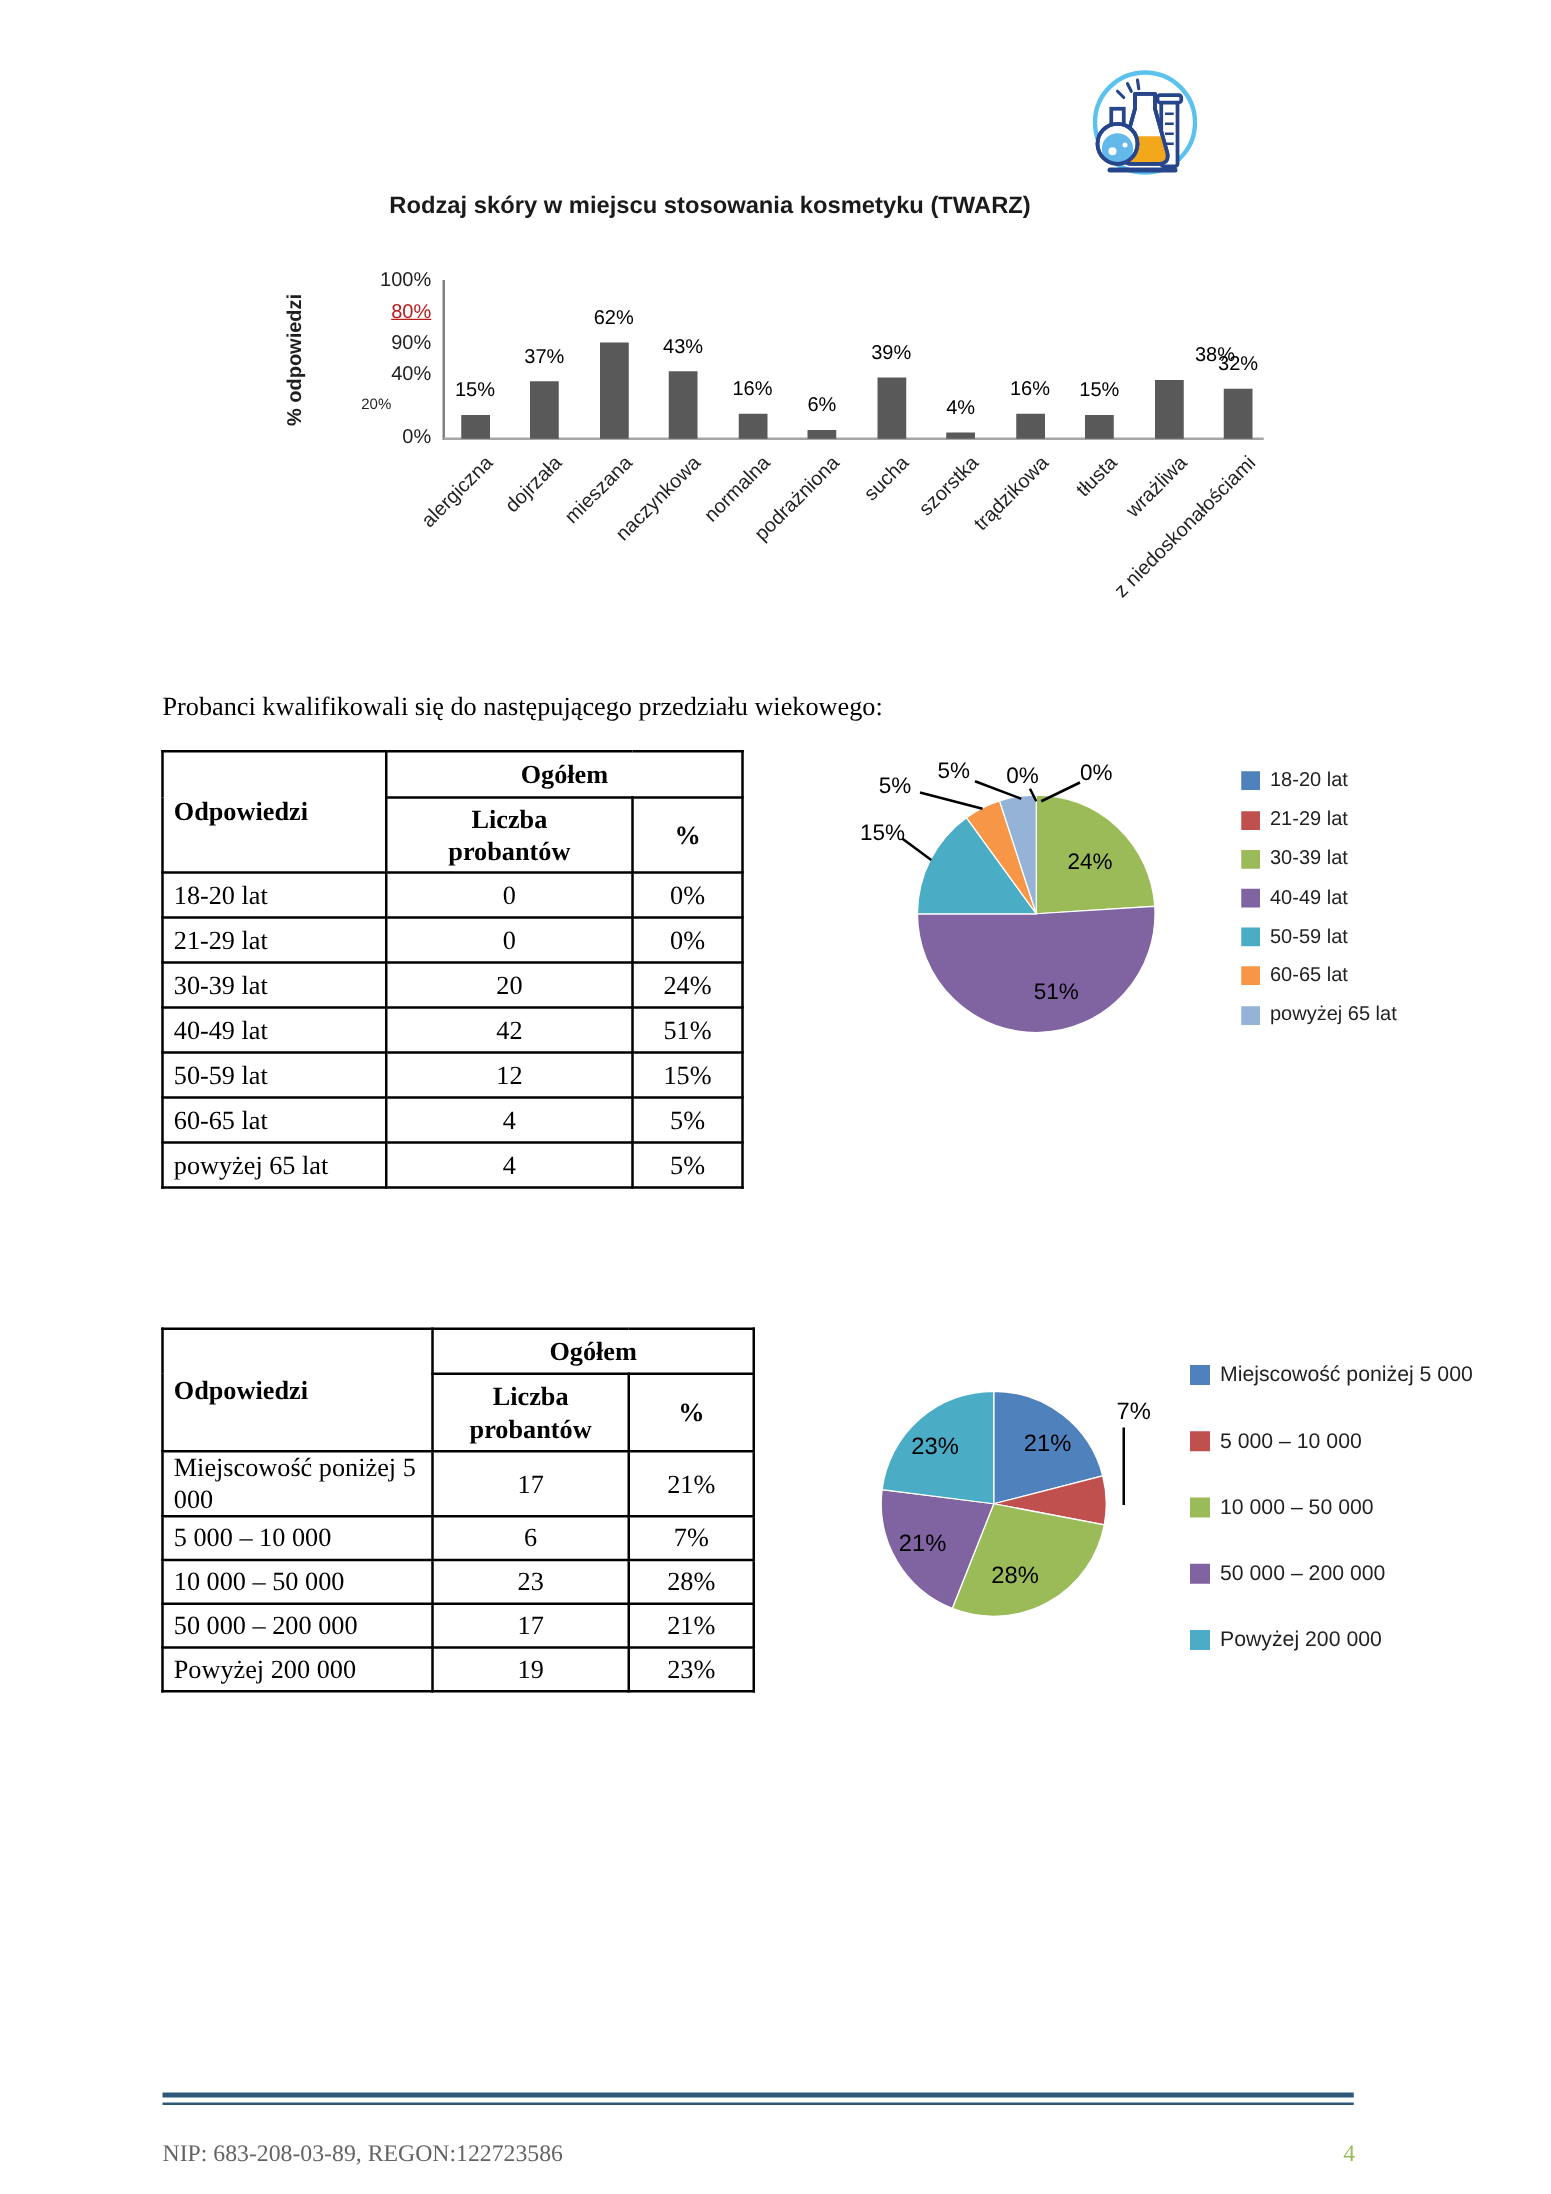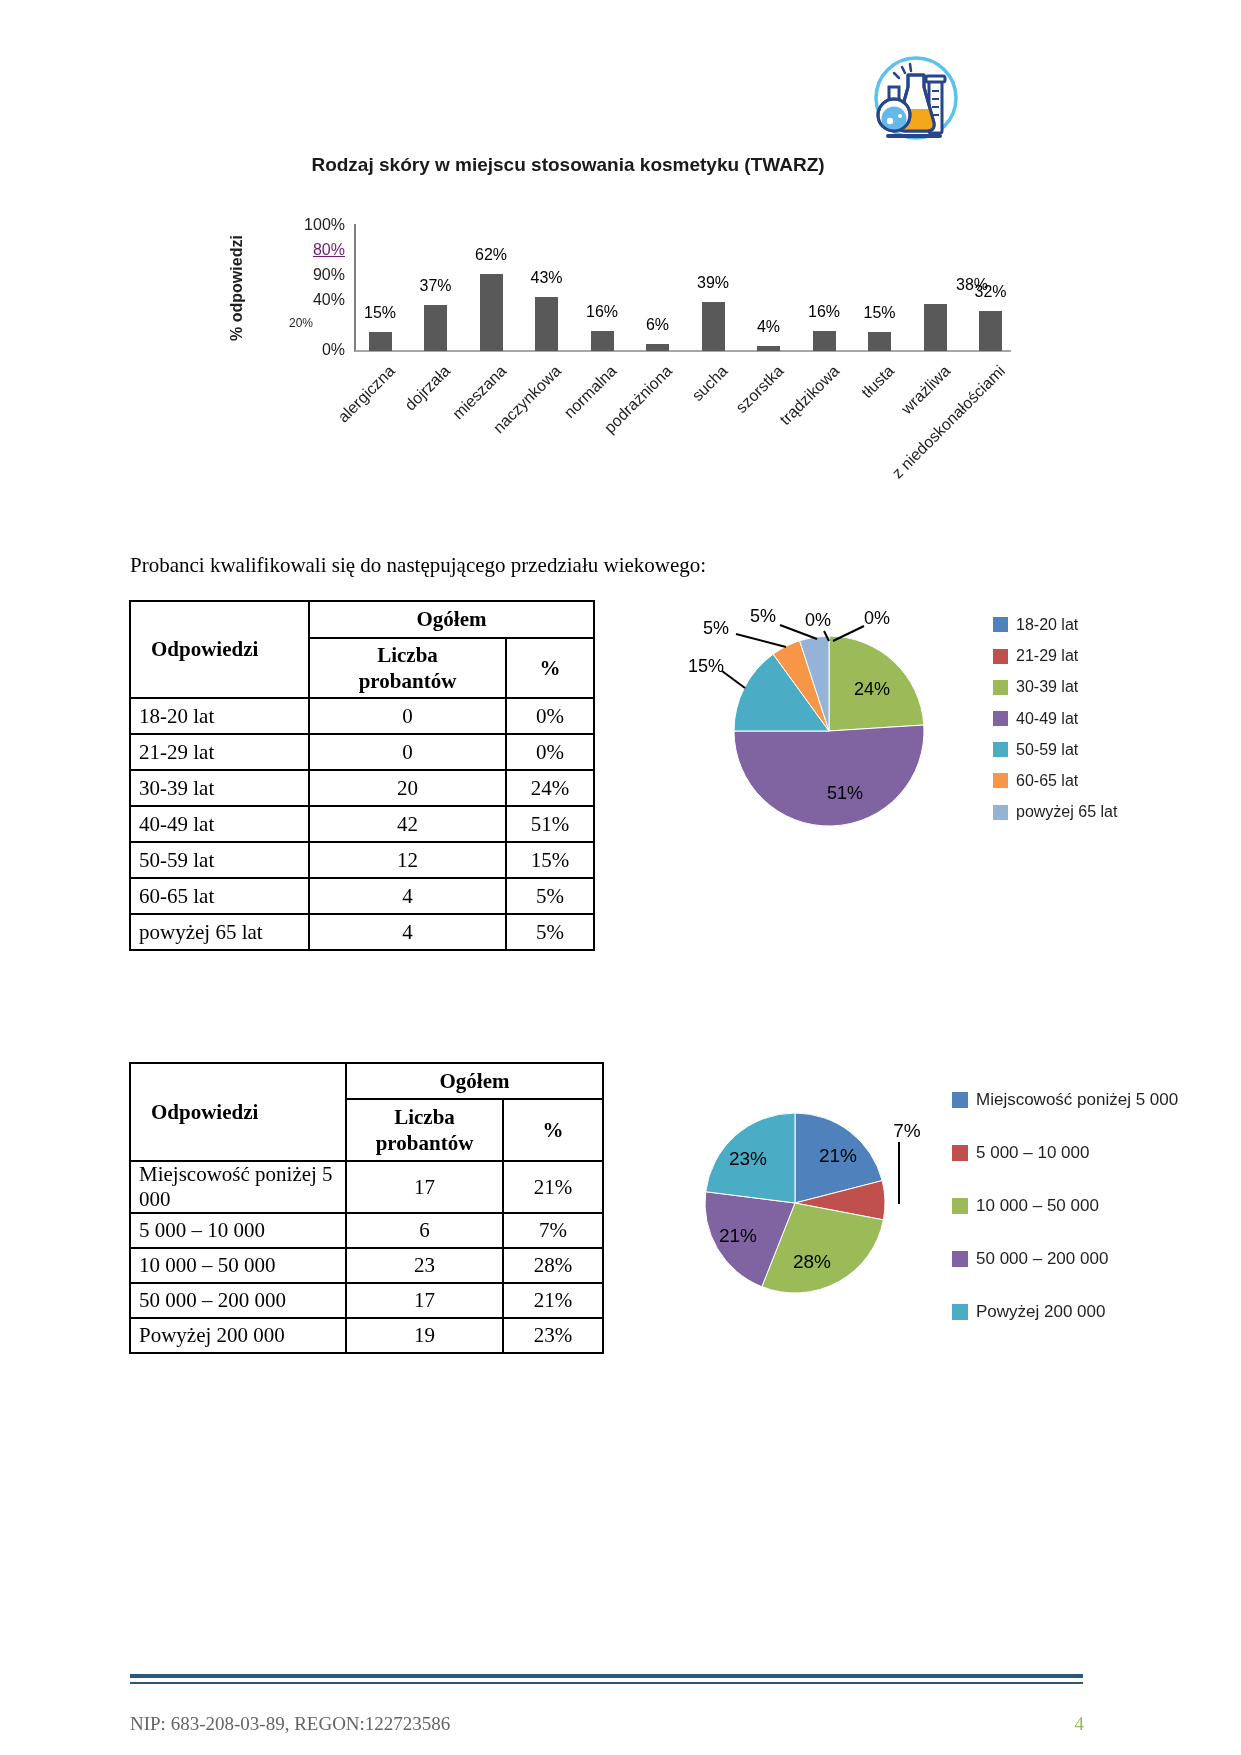--- a/index.html
+++ b/index.html
@@ -27,21 +27,21 @@
            transform:rotate(-45deg);transform-origin:100% 0;}
 
   
   .section-heading{position:absolute;left:130px;font-size:21px;color:#000;}
 
   
   table.t{position:absolute;border-collapse:collapse;table-layout:fixed;
           font-family:"Liberation Serif",serif;font-size:21px;}
   table.t th, table.t td{border:2px solid #000;vertical-align:middle;padding:0 4px;}
   table.t th{font-weight:bold;text-align:center;}
-  table.t th.answers{text-align:left;padding-left:20px;}
+  table.t th.answers{text-align:left;padding-left:8px;}
   table.t td.lbl{text-align:left;padding-left:8px;}
   table.t td.num{text-align:center;}
   th.prewrap{white-space:pre-line;line-height:1.25;}
 
   
   #pies{left:0;top:0;width:1241px;height:1755px;pointer-events:none;}
   .legend-item{position:absolute;display:flex;align-items:center;gap:8px;
                font-family:"Liberation Sans",sans-serif;color:#1f1f1f;}
   .legend-marker{display:inline-block;flex:0 0 auto;}
 
@@ -75,21 +75,21 @@
       <rect x="20" y="89" width="56" height="4" rx="2" fill="#27458B"></rect>
     </svg>
   </div>
 
   <div class="abs" id="chart-layer">
     <div id="bar-title">Rodzaj skóry w miejscu stosowania kosmetyku (TWARZ)</div>
     <div id="bar-ylabel">% odpowiedzi</div>
     <div id="bar-vaxis"></div>
     <div id="bar-haxis"></div>
   <div style="position: absolute; left: 257px; width: 88px; top: 216px; text-align: right; font-size: 16px; color: rgb(31, 31, 31);">100%</div>
-      <div style="position: absolute; left: 257px; width: 88px; top: 241px; text-align: right; font-size: 16px; color: #701a75; text-decoration: underline;">80%</div>
+      <div style="position: absolute; left: 257px; width: 88px; top: 241px; text-align: right; font-size: 16px; color: #b91c1c; text-decoration: underline;">80%</div>
       <div style="position: absolute; left: 257px; width: 88px; top: 266px; text-align: right; font-size: 16px; color: rgb(31, 31, 31);">90%</div>
       <div style="position: absolute; left: 257px; width: 88px; top: 291px; text-align: right; font-size: 16px; color: rgb(31, 31, 31);">40%</div>
       <div style="position: absolute; left: 257px; width: 88px; top: 316px; text-align: center; font-size: 12px; color: rgb(31, 31, 31);">20%</div>
       <div style="position: absolute; left: 257px; width: 88px; top: 341px; text-align: right; font-size: 16px; color: rgb(31, 31, 31);">0%</div>
       <div class="bar-rect" style="position: absolute; left: 368.5px; top: 332.25px; width: 23px; height: 18.75px; background: rgb(89, 89, 89);"></div>
       <div class="bar-val" style="position: absolute; left: 348px; width: 64px; top: 304.25px;">15%</div>
       <div class="bar-cat" style="position: absolute; right: 855px; top: 362px;">alergiczna</div>
       <div class="bar-rect" style="position: absolute; left: 424px; top: 304.75px; width: 23px; height: 46.25px; background: rgb(89, 89, 89);"></div>
       <div class="bar-val" style="position: absolute; left: 403.5px; width: 64px; top: 276.75px;">37%</div>
       <div class="bar-cat" style="position: absolute; right: 799.5px; top: 362px;">dojrzała</div>

